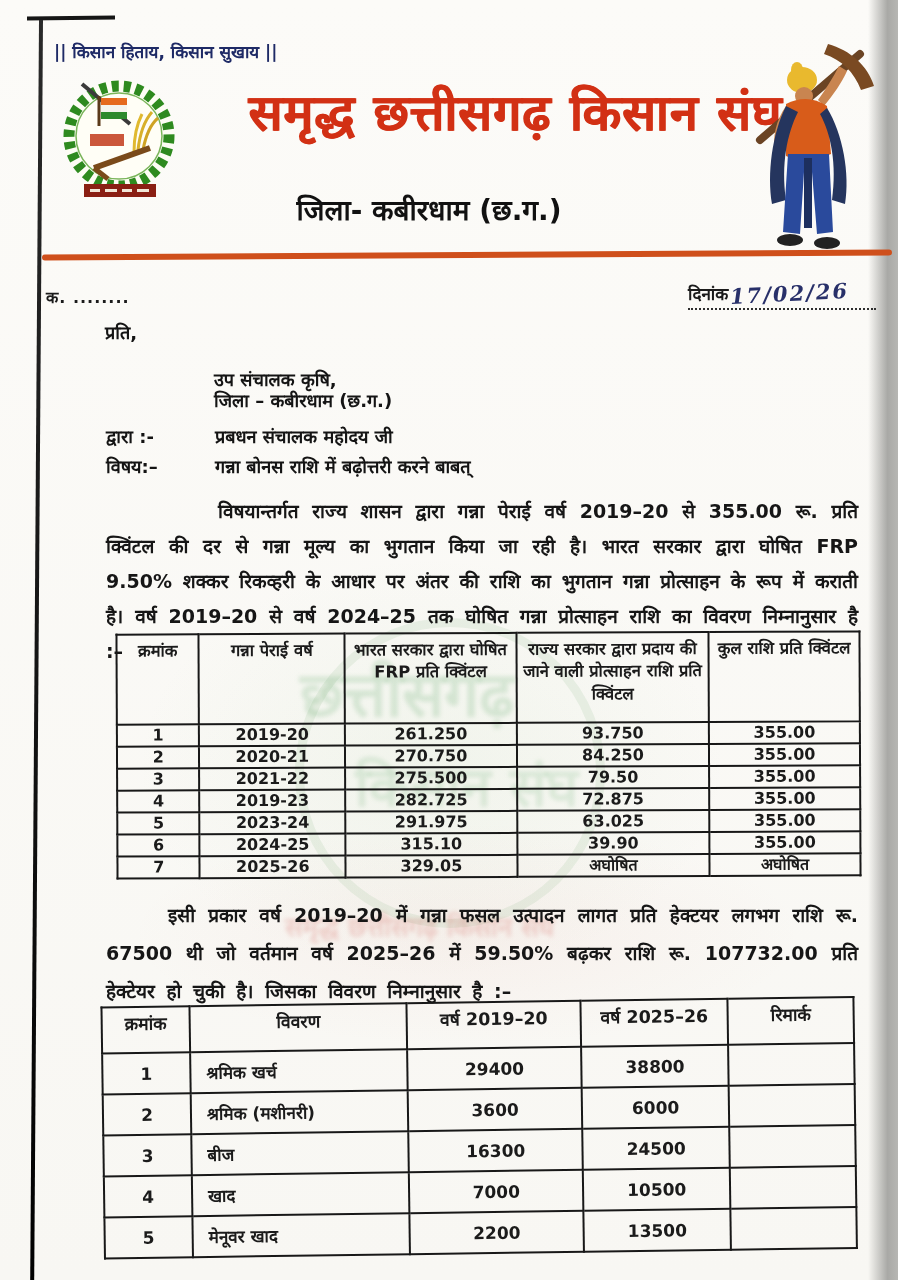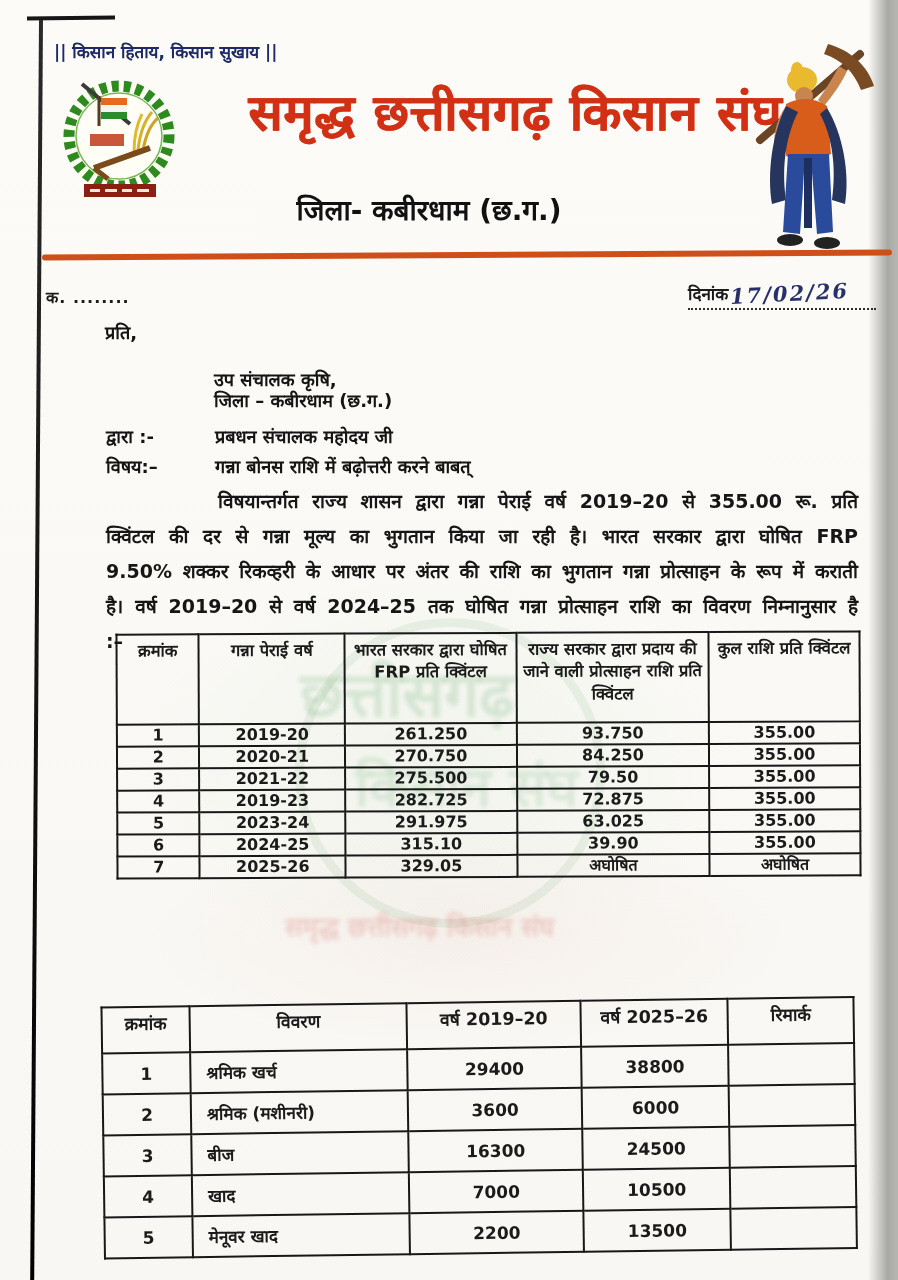--- a/index.html
+++ b/index.html
@@ -48,21 +48,21 @@
   .addr-1    { position:absolute; left:214px; top:356px;margin-top:11px; }
   .addr-2    { position:absolute; left:214px; top:388px; }
   .via-label { position:absolute; left:106px; top:424px; }
   .via-value { position:absolute; left:215px; top:424px; }
   .sub-label { position:absolute; left:106px; top:454px; }
   .sub-value { position:absolute; left:215px; top:454px; }
 
   
   .para { position:absolute; left:106px; width:752px; font-size:19px; font-weight:600;
           line-height:35px; text-align:justify; word-spacing:4px; color:#161616; }
-  .para1 { top:484px; text-indent:112px; }
+  .para1 { top:494px; text-indent:112px; }
   .para2 { top:896px; line-height:38px; text-indent:62px; word-spacing:5px; }
 
   
   .wm { position:absolute; pointer-events:none; font-weight:bold; filter:blur(2px); white-space:nowrap; }
   .wm1 { left:300px; top:650px; font-size:62px; color:rgba(60,150,70,0.17); }
   .wm2 { left:355px; top:748px; font-size:54px; color:rgba(60,150,70,0.14); }
   .wm3 { left:285px; top:908px; font-size:26px; color:rgba(205,70,58,0.22); }
   .wm-ring { position:absolute; left:295px; top:618px; width:310px; height:310px; border-radius:50%;
              border:9px solid rgba(90,160,90,0.10); pointer-events:none; }
 
@@ -147,20 +147,21 @@
 
   <div class="lab to-label">प्रति,</div>
   <div class="lab addr-1">उप संचालक कृषि,</div>
   <div class="lab addr-2">जिला – कबीरधाम (छ.ग.)</div>
   <div class="lab via-label">द्वारा :-</div>
   <div class="lab via-value">प्रबधन संचालक महोदय जी</div>
   <div class="lab sub-label">विषय:–</div>
   <div class="lab sub-value">गन्ना बोनस राशि में बढ़ोत्तरी करने बाबत्</div>
 
   <div class="para para1">विषयान्तर्गत राज्य शासन द्वारा गन्ना पेराई वर्ष 2019–20 से 355.00 रू. प्रति क्विंटल की दर से गन्ना मूल्य का भुगतान किया जा रही है। भारत सरकार द्वारा घोषित FRP 9.50% शक्कर रिकव्हरी के आधार पर अंतर की राशि का भुगतान गन्ना प्रोत्साहन के रूप में कराती है। वर्ष 2019–20 से वर्ष 2024–25 तक घोषित गन्ना प्रोत्साहन राशि का विवरण निम्नानुसार है :–</div>
+  <div class="para para2">इसी प्रकार वर्ष 2019–20 में गन्ना फसल उत्पादन लागत प्रति हेक्टयर लगभग राशि रू. 67500 थी जो वर्तमान वर्ष 2025–26 में 59.50% बढ़कर राशि रू. 107732.00 प्रति हेक्टेयर हो चुकी है। जिसका विवरण निम्नानुसार है :–</div>
 
   <div class="tbl-wrap t1">
     <table>
       <colgroup>
         <col style="width:11.1%">
           <col style="width:19.6%">
           <col style="width:23.1%">
           <col style="width:25.9%">
           <col style="width:20.3%">
       </colgroup>

